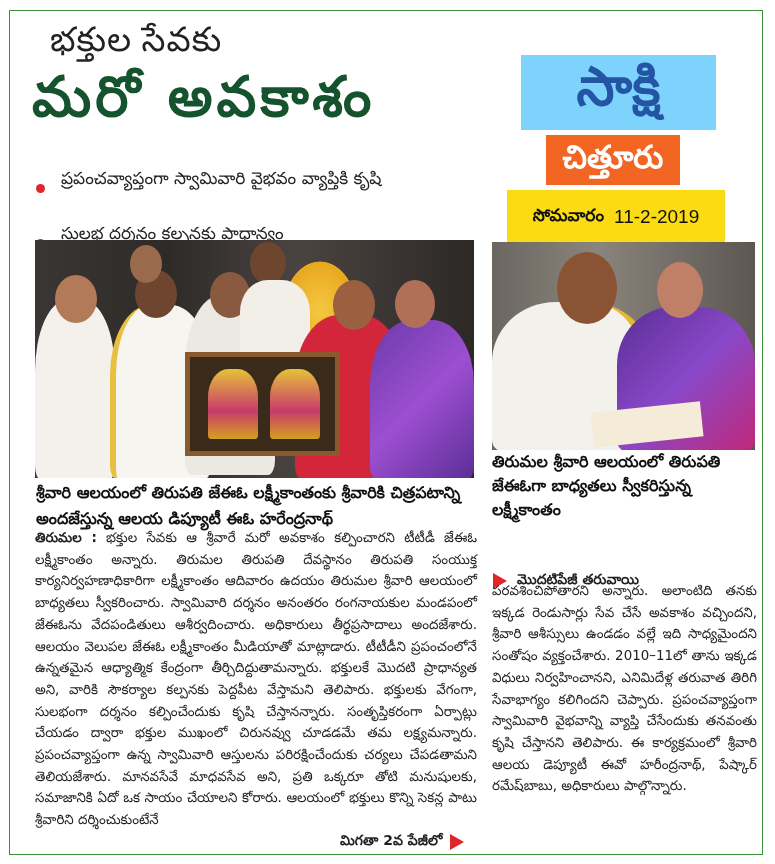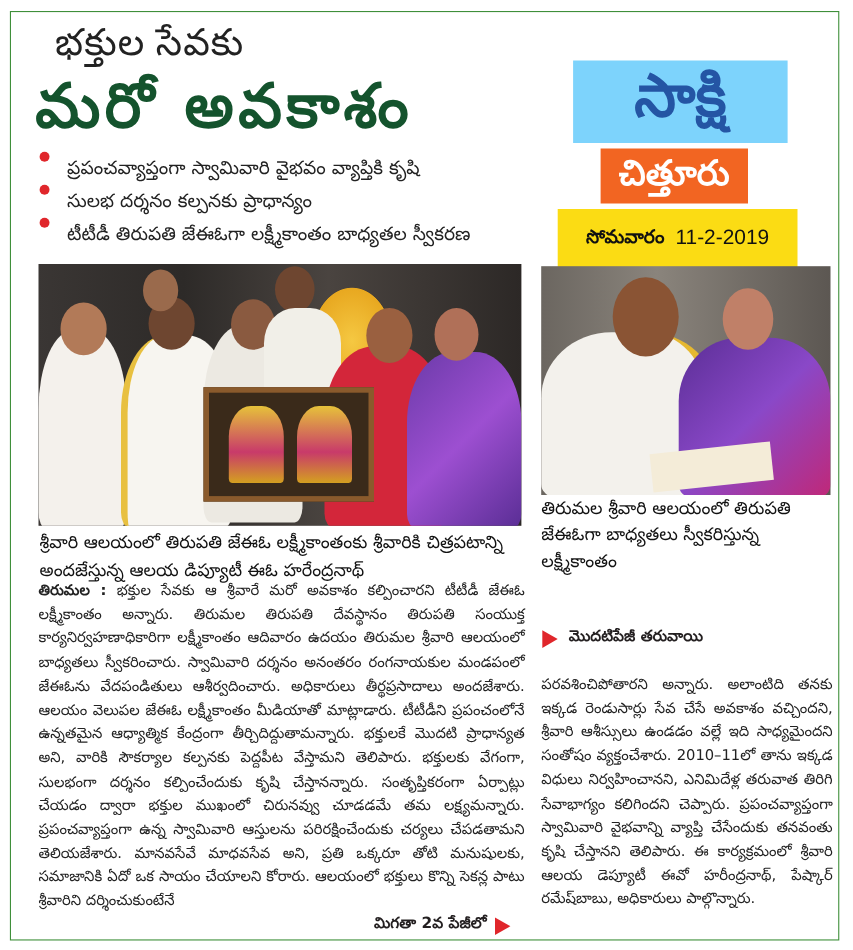--- a/index.html
+++ b/index.html
@@ -5,21 +5,21 @@
   html, body { margin: 0; padding: 0; background: #ffffff; }
   body { width: 775px; height: 864px; position: relative; overflow: hidden;
          font-family: "DejaVu Sans", "Liberation Sans", sans-serif; color: #231f20; }
   .frame { position: absolute; left: 9px; top: 10px; width: 754px; height: 845px;
            border: 1.5px solid #3f8f3a; box-sizing: border-box; }
   .kicker { position: absolute; left: 50px; top: 20px; font-size: 34px; line-height: 40px;
             color: #222; letter-spacing: 1px; font-family: Liberation Serif, serif; }
   .headline { position: absolute; left: 32px; top: 62px; font-size: 56px; line-height: 70px;
               font-weight: bold; color: #14532d; letter-spacing: 4px; }
   .bullets { position: absolute; left: 36px; top: 138px; list-style: none; margin: 0; padding: 0; }
-  .bullets li { font-size: 17px; line-height: 30px; height: 30px; display: flex; align-items: flex-start; color: #222; }
+  .bullets li { font-size: 17px; line-height: 30px; height: 30px; display: flex; align-items: flex-end; color: #222; margin-top: 25px; }
   .bullets .dot { width: 9px; height: 9px; border-radius: 50%; background: #e0262b; margin-right: 16px; flex: none; }
 
   .masthead { position: absolute; left: 521px; top: 55px; width: 195px; height: 75px;
               background: #7dd3fc; display: flex; align-items: center; justify-content: center;
               color: #2455a4; font-size: 54px; font-weight: bold; }
   .edition { position: absolute; left: 546px; top: 135px; width: 134px; height: 50px;
              background: #f26522; display: flex; align-items: center; justify-content: center;
              color: #ffffff; font-size: 32px; font-weight: bold; }
   .dateline { position: absolute; left: 507px; top: 190px; width: 218px; height: 54px;
               background: #fbdc14; display: flex; align-items: center; justify-content: center;
@@ -35,37 +35,37 @@
        linear-gradient(90deg, #3a3634 0%, #2d2a28 30%, #4a4440 60%, #2c2826 100%); }
   .photo-side { left: 492px; top: 242px; width: 263px; height: 208px;
      background: linear-gradient(90deg, #6b6660 0%, #8a847c 40%, #5c5752 100%); }
   .person { position: absolute; border-radius: 40% 40% 8% 8%; }
   .head { position: absolute; border-radius: 50%; background: #8a5a3c; }
   .frame-art { position: absolute; left: 150px; top: 112px; width: 155px; height: 104px;
                background: #3a2a1a; border: 5px solid #8a5a2c; box-sizing: border-box; }
   .frame-art .deity { position: absolute; top: 12px; width: 50px; height: 70px;
                       background: linear-gradient(180deg, #e6c23a, #c83a6a 60%, #d4a020); border-radius: 40% 40% 6% 6%; }
 
-  .cap { position: absolute; font-weight: normal; color: #111; }
+  .cap { position: absolute; font-weight: bold; color: #111; }
   .cap-main { left: 36px; top: 480px; width: 450px; font-size: 16px; line-height: 26px; }
   .cap-side { left: 492px; top: 450px; width: 270px; font-size: 16px; line-height: 24px; }
 
   .body-main { position: absolute; left: 35px; top: 527px; width: 442px; font-size: 13.4px;
                line-height: 21.7px; text-align: justify; color: #222; }
   .body-main .place { font-weight: bold; }
   .cont-main { position: absolute; left: 340px; top: 832px; font-size: 14px; font-weight: bold;
                display: flex; align-items: center; }
   .tri { width: 0; height: 0; border-top: 8px solid transparent; border-bottom: 8px solid transparent;
          border-left: 14px solid #e0262b; }
   .cont-main .tri { margin-left: 8px; }
 
   .cont-side { position: absolute; left: 493px; top: 571px; font-size: 14px; font-weight: bold;
                display: flex; align-items: center; }
   .cont-side .tri { margin-right: 10px; }
-  .body-side { position: absolute; left: 492px; top: 612px; width: 265px; font-size: 13.4px;
+  .body-side { position: absolute; left: 492px; top: 580px; width: 265px; font-size: 13.4px;
                line-height: 21.7px; text-align: justify; color: #222; }
 </style>
 </head>
 <body>
 
 <div class="frame"></div>
 
 <div class="kicker">భక్తుల సేవకు</div>
 <div class="headline">మరో అవకాశం</div>
 

